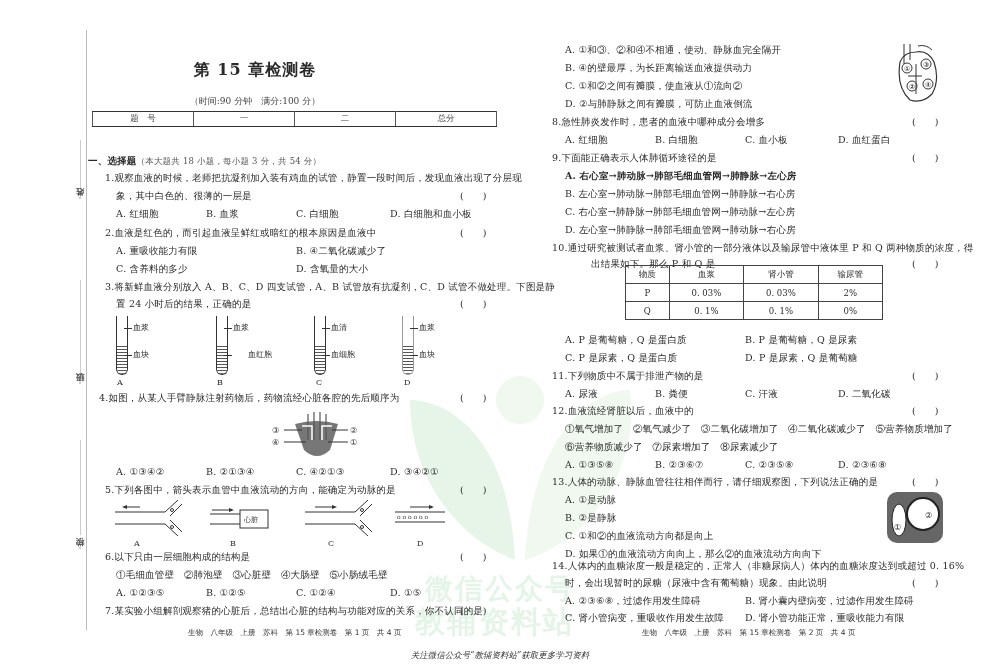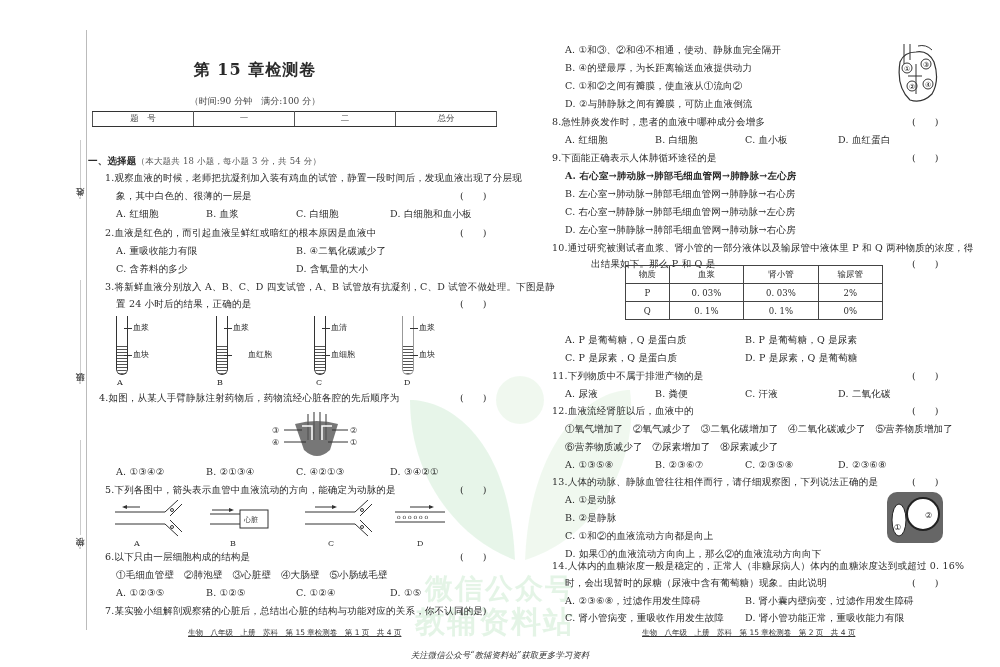--- a/index.html
+++ b/index.html
@@ -25,21 +25,21 @@
   
   .tube{position:absolute;width:10px;height:58px;border:1.3px solid #333;border-top:none;border-radius:0 0 6px 6px;}
   .tube .layer{position:absolute;left:0;right:0;bottom:0;height:30px;
      background:repeating-linear-gradient(#fff 0 2px,#555 2px 3px);border-radius:0 0 5px 5px;}
   .tube-label{position:absolute;font-size:8px;}
   .tick{position:absolute;height:1px;background:#333;width:8px;}
   
   table.conc{position:absolute;left:625px;top:265px;width:258px;border-collapse:collapse;font-size:8.5px;}
   table.conc td{border:1px solid #444;height:17px;text-align:center;padding:0;}
   
-  .footer{position:absolute;top:628px;font-size:7.5px;font-family:"DejaVu Sans",sans-serif;color:#333;text-decoration:underline;}
+  .footer{position:absolute;top:628px;font-size:7.5px;font-family:"DejaVu Sans",sans-serif;color:#333;}
   .bottom-note{position:absolute;top:650px;left:0;width:1000px;text-align:center;font-size:8.5px;color:#333;font-style:italic;}
   
   .wm-leaf{position:absolute;opacity:0.13;}
   .wm-text{position:absolute;font-family:"DejaVu Sans",sans-serif;font-weight:bold;color:#5cbf6a;opacity:0.16;letter-spacing:2px;}
   .diagram{position:absolute;}
 </style>
 </head>
 <body>
 
 <svg class="wm-leaf" style="left:390px;top:360px;" width="260" height="220" viewBox="0 0 260 220">

